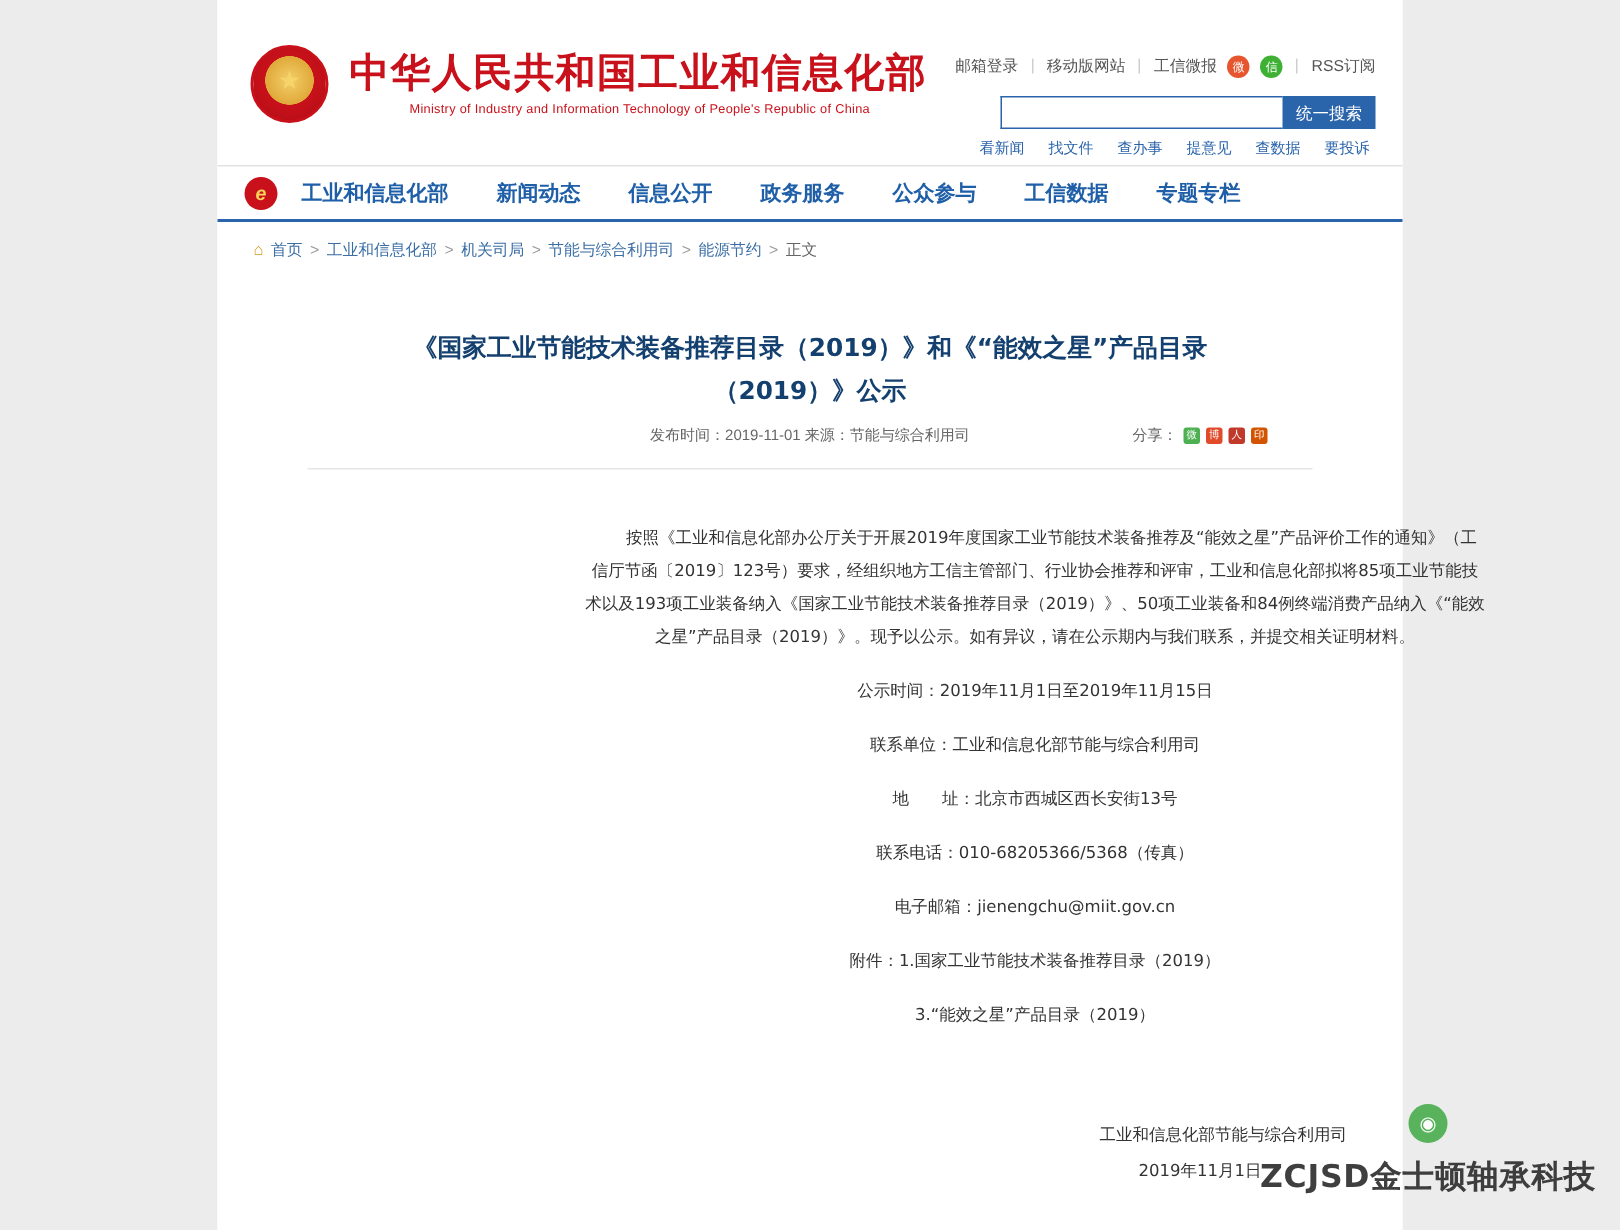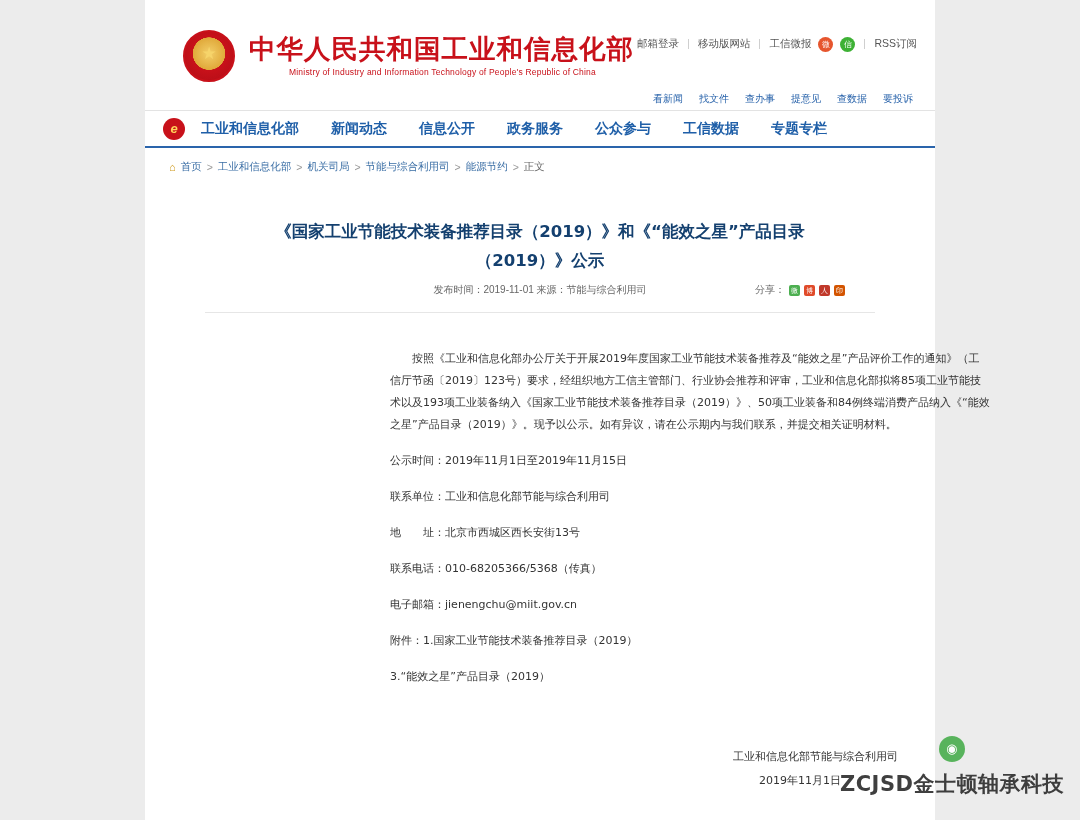--- a/index.html
+++ b/index.html
@@ -70,21 +70,21 @@
     display: block;
     color: #fff;
     font-size: 8px;
     text-align: center;
     line-height: 15px;
   }
 
   
   .header {
     position: absolute;
-    left: 38px;
+    left: 22px;
     top: 30px;
     display: flex;
     align-items: center;
   }
   .emblem {
     width: 52px;
     height: 52px;
     border-radius: 50%;
     background: radial-gradient(circle at 50% 45%, #f3cf6a 0%, #e0a93a 45%, #c8111a 46%, #b00d16 100%);
     border: 2px solid #c8111a;
@@ -272,20 +272,21 @@
 
   .body-text {
     position: absolute;
     left: 245px;
     top: 348px;
     width: 600px;
     font-size: 11px;
     color: #333;
     line-height: 2;
     font-family: "DejaVu Sans", sans-serif;
+    text-align: center;
   }
   .body-text p { margin: 0 0 14px 0; }
   .p-indent { text-indent: 22px; }
   .gap-lg { margin-top: 26px; }
   .attach { margin: 0; }
   .sign {
     position: absolute;
     left: 588px;
     top: 745px;
     font-size: 11px;
@@ -353,20 +354,24 @@
     </div>
 
     <div class="header">
       <div class="emblem"></div>
       <div class="title-block">
         <div class="cn-title">中华人民共和国工业和信息化部</div>
         <div class="en-title">Ministry of Industry and Information Technology of People's Republic of China</div>
       </div>
     </div>
 
+    <div class="searchbox">
+      <input type="text" placeholder="" style="">
+      <button>统一搜索</button>
+    </div>
     <div class="quicklinks">
       <span>看新闻</span>
       <span>找文件</span>
       <span>查办事</span>
       <span>提意见</span>
       <span>查数据</span>
       <span>要投诉</span>
     </div>
 
     <div class="navbar">

